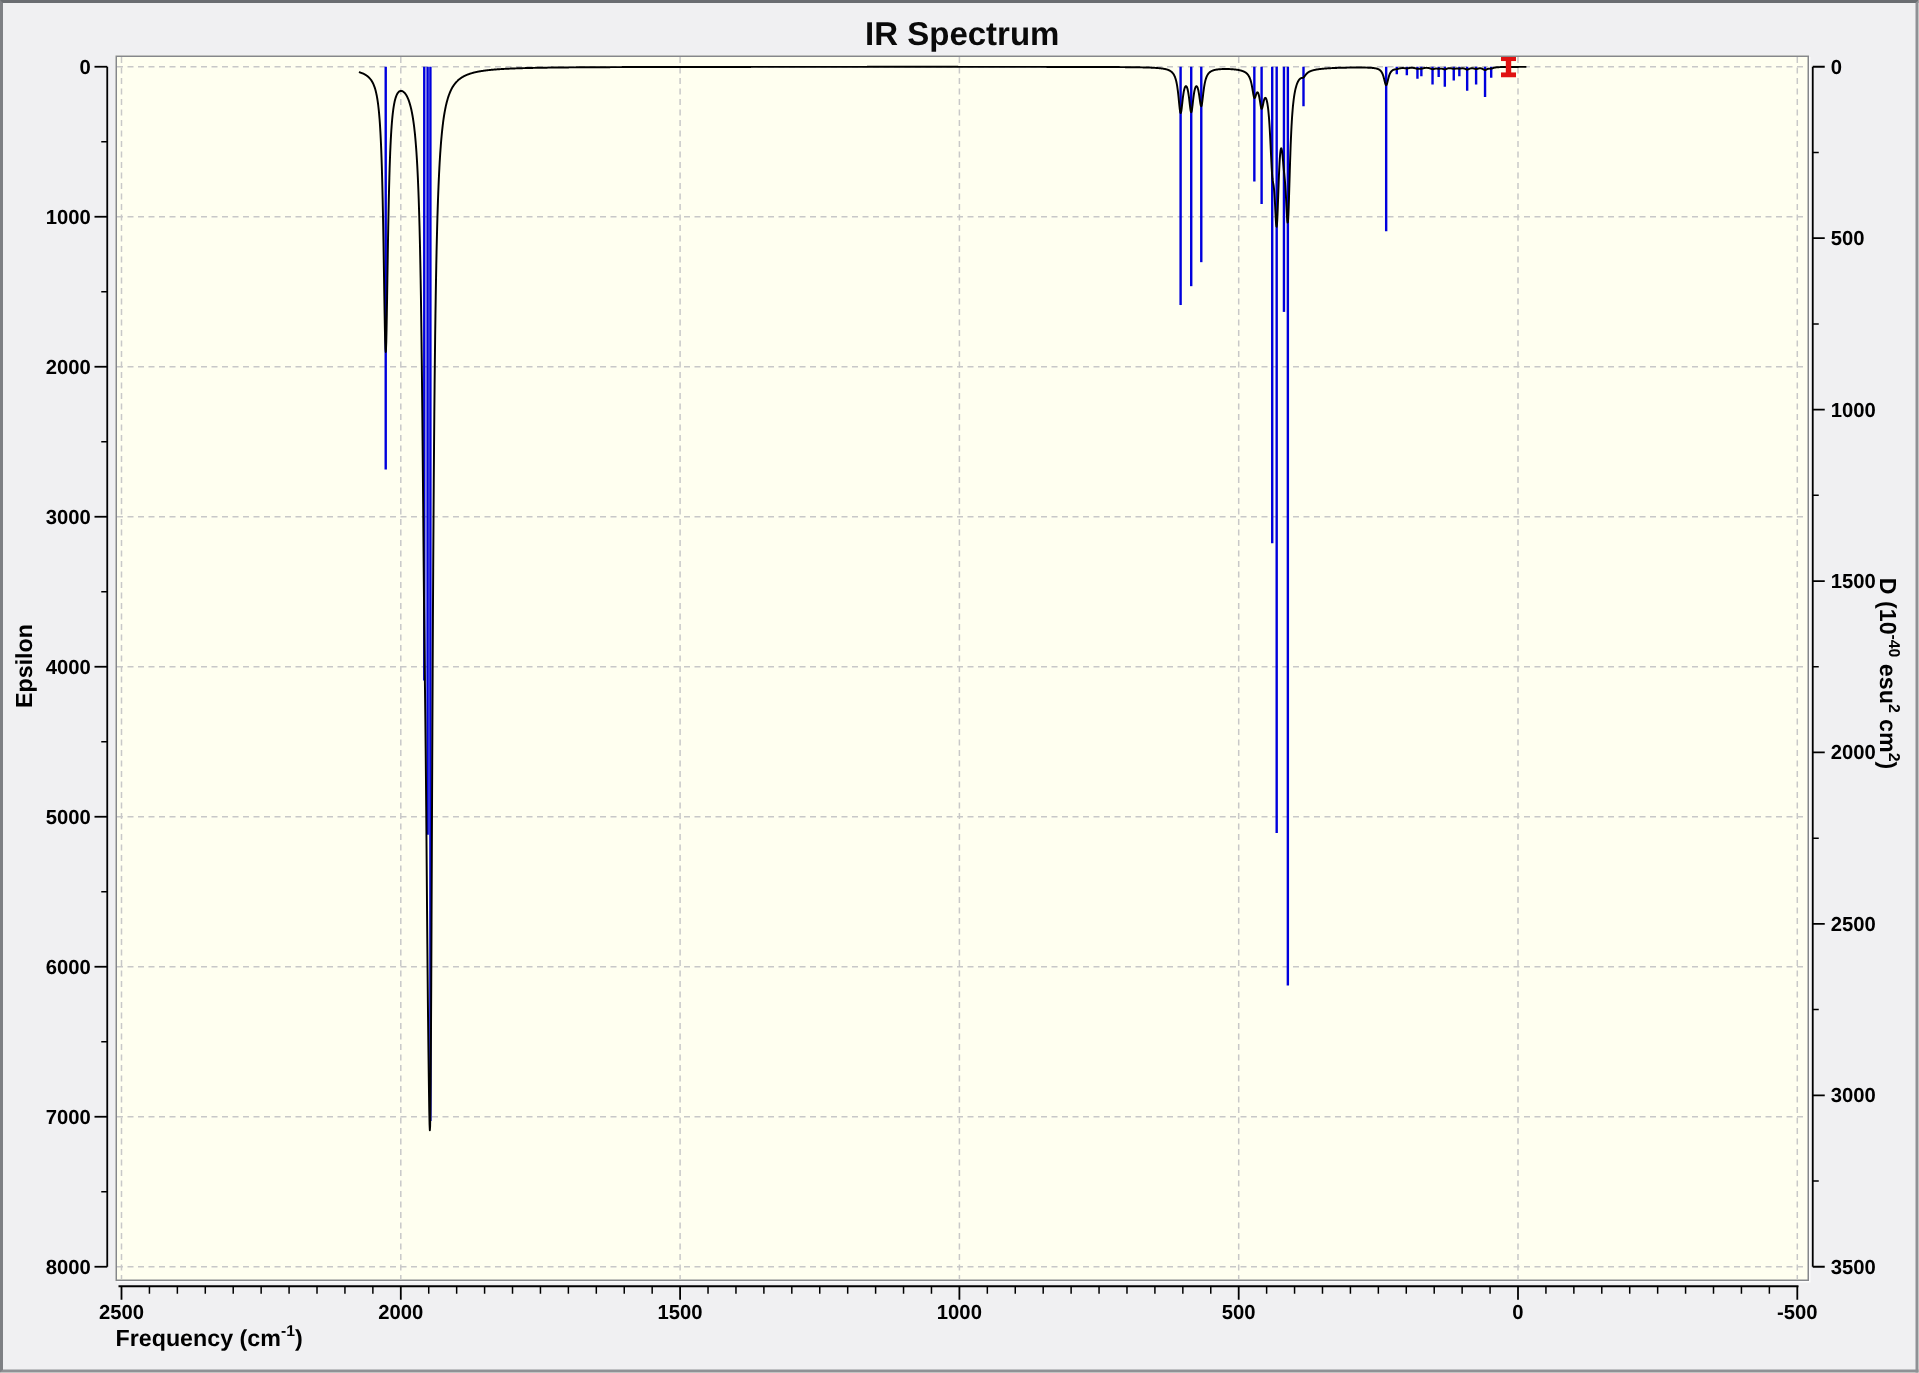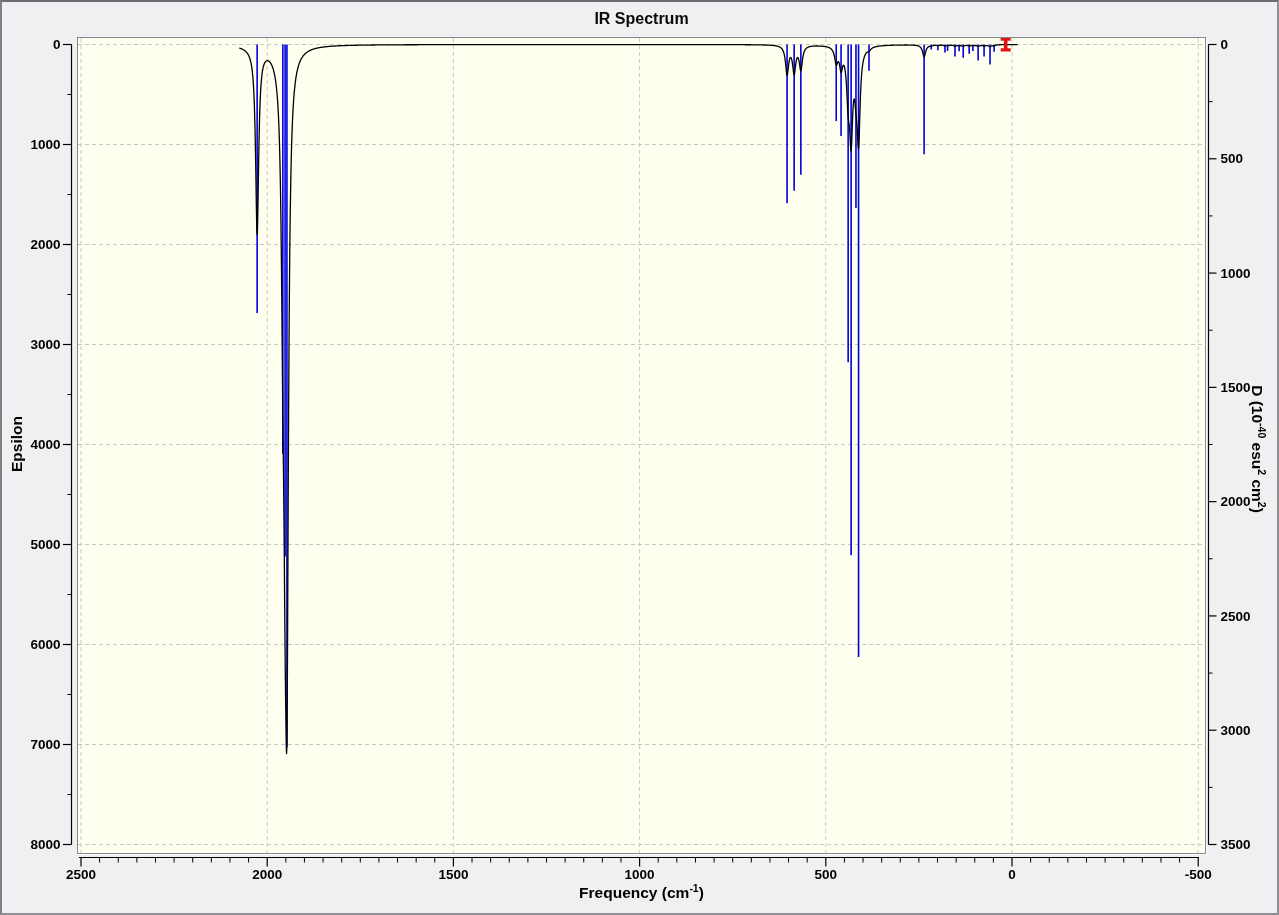--- a/index.html
+++ b/index.html
@@ -10,32 +10,32 @@
     -webkit-font-smoothing:antialiased;
   }
   .frame{
     position:absolute;inset:0;box-sizing:border-box;
     border-top:2px solid #6A6D71;border-left:2px solid #7E8084;
     border-right:2px solid #8F9195;border-bottom:2px solid #8F9195;
     pointer-events:none;
   }
   .chart-title{
     position:absolute;left:77px;top:10px;width:1129px;height:24px;
-    text-align:center;font-size:16px;font-weight:bold;color:#0a0a0a;
+    text-align:center;font-size:22px;font-weight:bold;color:#0a0a0a;
   }
   .plot-area{
     position:absolute;left:77px;top:37px;width:1127px;height:815px;
     background:#FFFFF0;border:1px solid #85878B;
     box-shadow:1px 1px 0 #FBFBFB;
   }
   .plot-area svg{display:block;}
   .axes-layer{position:absolute;left:0;top:0;pointer-events:none;}
   .axis-tick-label{font-size:13.5px;font-weight:bold;fill:#000;}
   .xaxis-title{
-    position:absolute;left:77px;top:884px;width:1129px;text-align:center;
+    position:absolute;left:77px;top:884px;width:1129px;text-align:left;
     font-size:15.5px;font-weight:bold;color:#000;
   }
   .xaxis-title sup, .yaxis-title-right sup{
     font-size:10.5px;vertical-align:super;line-height:0;
   }
   .yaxis-title-left{
     position:absolute;left:17px;top:444px;transform:translate(-50%,-50%) rotate(-90deg);
     white-space:nowrap;font-size:15.5px;font-weight:bold;color:#000;
   }
   .yaxis-title-right{

